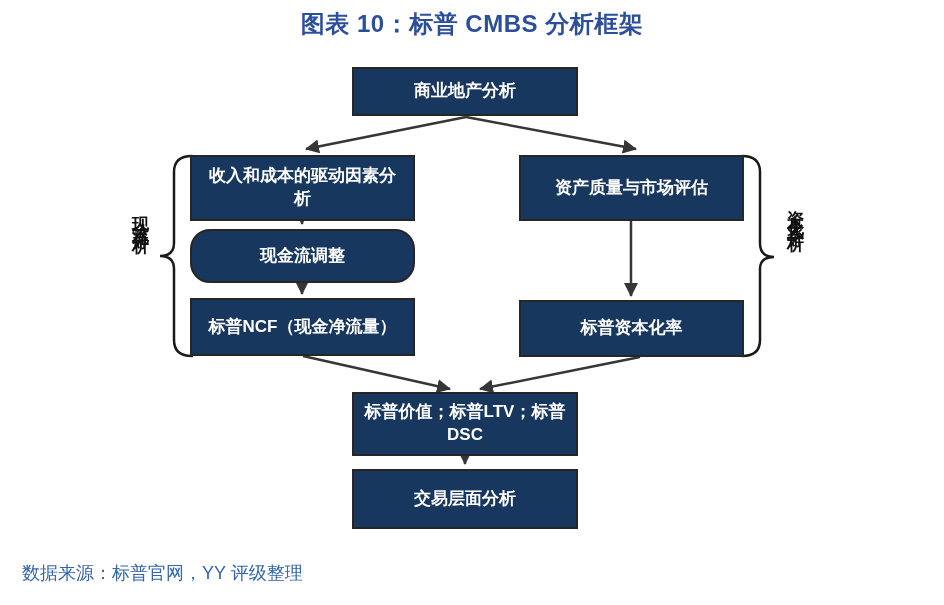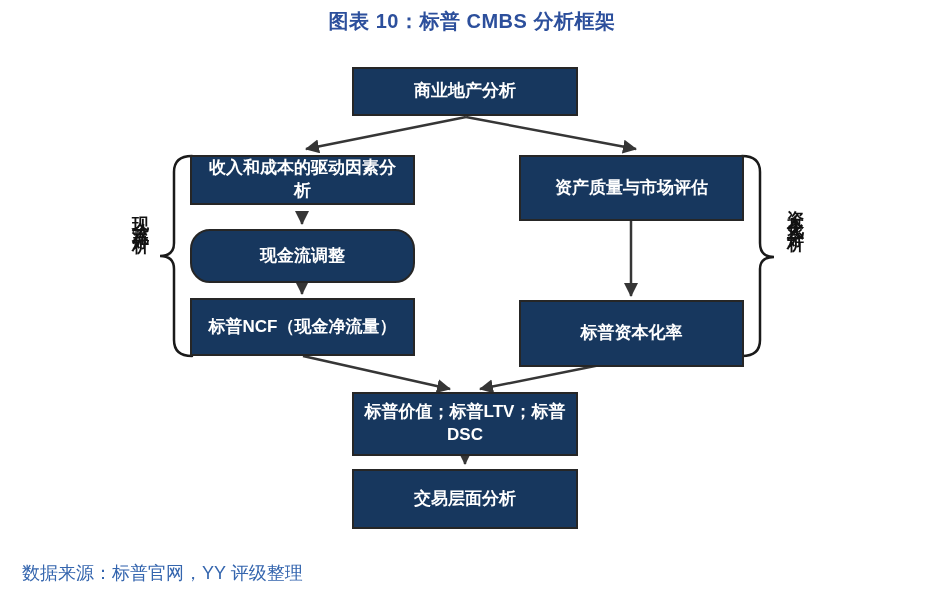--- a/index.html
+++ b/index.html
@@ -4,37 +4,37 @@
 <style>
   html,body { margin:0; padding:0; }
   body {
     width:944px; height:605px; position:relative; overflow:hidden;
     background:#ffffff;
     font-family:"Liberation Sans","DejaVu Sans",sans-serif;
   }
   .stage { position:absolute; inset:0; }
   .fig-title {
     position:absolute; top:8px; left:0; width:100%;
-    text-align:center; font-size:20px; font-weight:bold;
+    text-align:center; font-size:24px; font-weight:bold;
     color:var(--title-blue,#2C4F9C); letter-spacing:0.5px;
   }
   .node {
     position:absolute; box-sizing:border-box;
     background:var(--box-fill,#17375E);
     border:2px solid var(--box-border,#262626);
     color:var(--box-text,#ffffff);
     display:flex; align-items:center; justify-content:center;
     text-align:center; font-weight:bold; font-size:17px; line-height:1.35;
   }
   .node-top    { left:352px; top:67px;  width:226px; height:49px; }
-  .node-left1  { left:190px; top:155px; width:225px; height:50px; padding:0 13px; }
+  .node-left1  { left:190px; top:155px; width:225px; height:66px; padding:0 13px; }
   .node-left2  { left:190px; top:229px; width:225px; height:54px;border-radius:20px; }
   .node-left3  { left:190px; top:298px; width:225px; height:58px; }
   .node-right1 { left:519px; top:155px; width:225px; height:66px; }
-  .node-right2 { left:519px; top:300px; width:225px; height:67px; }
+  .node-right2 { left:519px; top:300px; width:225px; height:57px; }
   .node-value  { left:352px; top:392px; width:226px; height:64px; padding:0 6px; }
   .node-bottom { left:352px; top:469px; width:226px; height:60px; }
   .vlabel {
     position:absolute; writing-mode:vertical-rl; text-orientation:upright;
     font-size:17px; font-weight:600; color:#111; letter-spacing:5px;
     white-space:nowrap;
   }
   .vlabel-left  { left:129px; top:203px; }
   .vlabel-right { left:784px; top:196px; }
   .source-caption {

